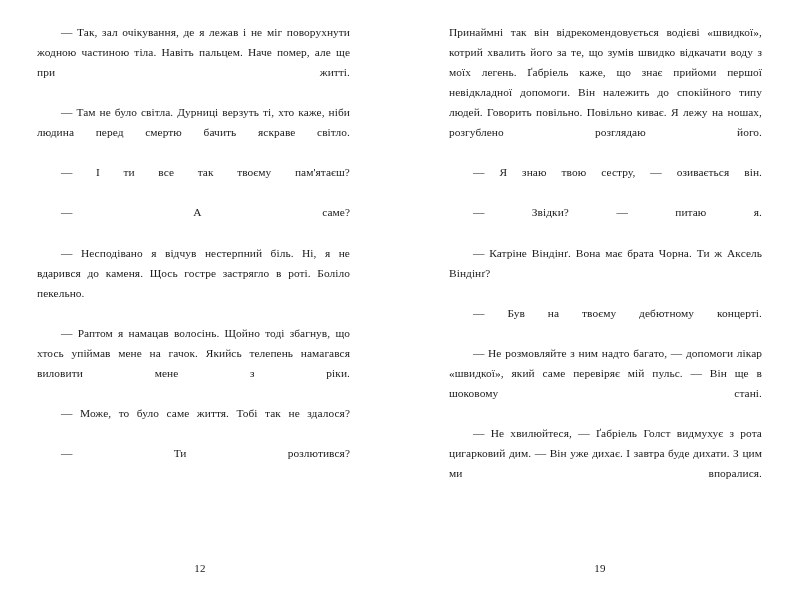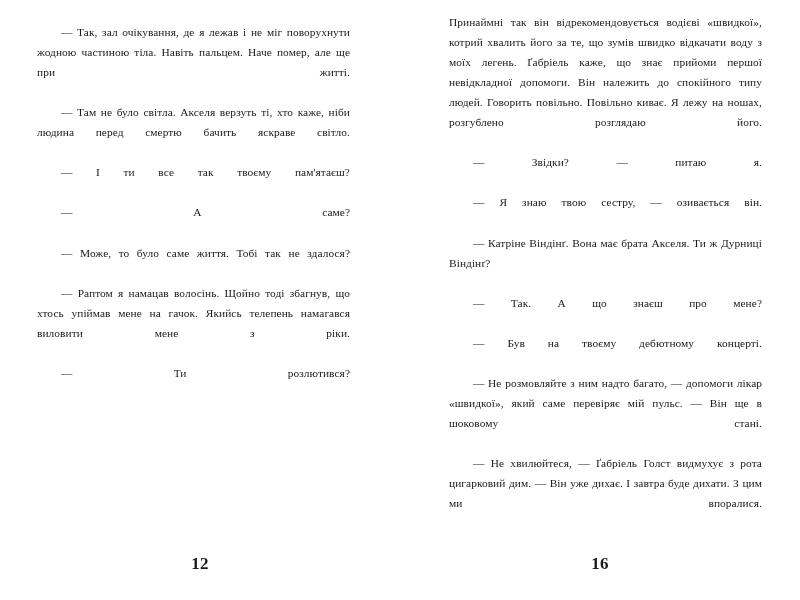--- a/index.html
+++ b/index.html
@@ -21,21 +21,21 @@
     display: flex;
     background: #ffffff;
   }
   .page {
     position: relative;
     width: 400px;
     height: 600px;
     box-sizing: border-box;
   }
   .page-left  { padding: 22px 28px 0 37px; }
-  .page-right { padding: 12px 38px 0 49px; }
+  .page-right { padding: 22px 38px 0 49px; }
 
   .textblock {
     font-size: 11.4px;
     line-height: 20.05px;
     text-align: justify;
     text-justify: inter-word;
     letter-spacing: 0.005em;
     word-spacing: 0.01em;
   }
   .page-left .textblock  { width: 313px; }
@@ -56,59 +56,58 @@
   }
 
   .gap-small { height: 20px; }
 
   .folio {
     position: absolute;
     left: 0;
     right: 0;
     bottom: 26px;
     text-align: center;
-    font-size: 17px;
+    font-size: 11px;
     letter-spacing: 0.02em;
     color: #1a1a1a;
-    font-weight: bold;
   }
 </style>
 </head>
 <body>
 
 <div class="spread">
 
   <div class="page page-left">
     <div class="textblock">
 
       <p class="para">— Так, зал очікування, де я лежав і не міг поворухнути жодною частиною тіла. Навіть пальцем. Наче помер, але ще при житті.</p>
-      <p class="para">— Там не було світла. Акселя верзуть ті, хто каже, ніби людина перед смертю бачить яскраве світло.</p>
+      <p class="para">— Там не було світла. Дурниці верзуть ті, хто каже, ніби людина перед смертю бачить яскраве світло.</p>
       <p class="para">— І ти все так твоєму пам'ятаєш?</p>
       <p class="para">— А саме?</p>
+      <p class="para">— Несподівано я відчув нестерпний біль. Ні, я не вдарився до каменя. Щось гостре застрягло в роті. Боліло пекельно.</p>
+      <p class="para">— Раптом я намацав волосінь. Щойно тоді збагнув, що хтось упіймав мене на гачок. Якийсь телепень намагався виловити мене з ріки.</p>
       <p class="para">— Може, то було саме життя. Тобі так не здалося?</p>
-      <p class="para">— Раптом я намацав волосінь. Щойно тоді збагнув, що хтось упіймав мене на гачок. Якийсь телепень намагався виловити мене з ріки.</p>
       <p class="para">— Ти розлютився?</p>
 
     </div>
 
     <div class="folio">12</div>
   </div>
 
   <div class="page page-right">
     <div class="textblock">
 
       <p class="para noindent">Принаймні так він відрекомендовується водієві «швидкої», котрий хвалить його за те, що зумів швидко відкачати воду з моїх легень. Ґабріель каже, що знає прийоми першої невідкладної допомоги. Він належить до спокійного типу людей. Говорить повільно. Повільно киває. Я лежу на ношах, розгублено розглядаю його.</p>
+      <p class="para">— Я знаю твою сестру, — озивається він.</p>
       <p class="para">— Звідки? — питаю я.</p>
-      <p class="para">— Я знаю твою сестру, — озивається він.</p>
-      <p class="para">— Катріне Віндінґ. Вона має брата Акселя. Ти ж Дурниці Віндінґ?</p>
-      <p class="para">— Так. А що знаєш про мене?</p>
+      <p class="para">— Катріне Віндінґ. Вона має брата Чорна. Ти ж Аксель Віндінґ?</p>
       <p class="para">— Був на твоєму дебютному концерті.</p>
       <p class="para">— Не розмовляйте з ним надто багато, — допомоги лікар «швидкої», який саме перевіряє мій пульс. — Він ще в шоковому стані.</p>
       <p class="para">— Не хвилюйтеся, — Ґабріель Голст видмухує з рота цигарковий дим. — Він уже дихає. І завтра буде дихати. З цим ми впоралися.</p>
 
       <div class="gap-small"></div>
 
     </div>
 
-    <div class="folio">16</div>
+    <div class="folio">19</div>
   </div>
 
 </div>
 
 </body></html>

